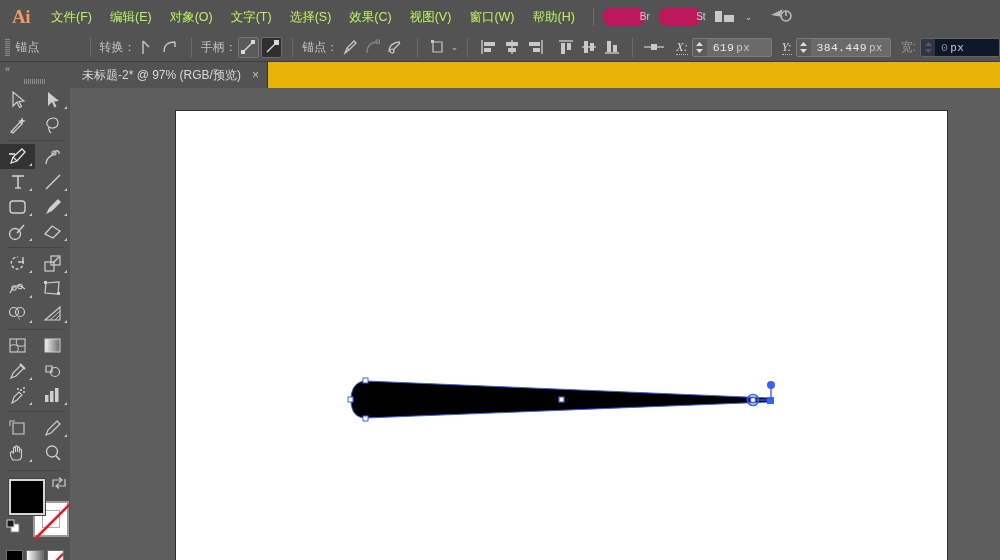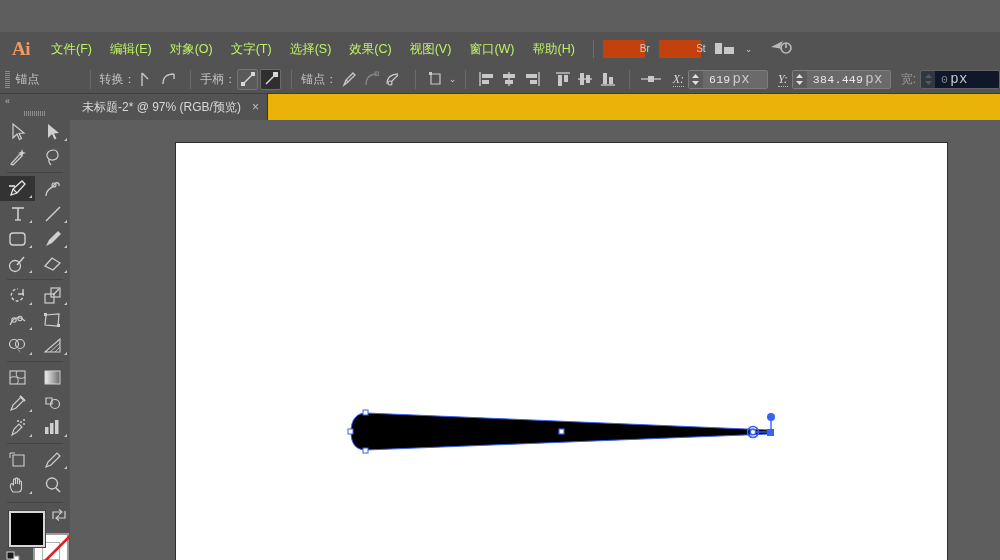--- a/index.html
+++ b/index.html
@@ -3,42 +3,42 @@
 <meta charset="utf-8">
 <style>
   * { box-sizing: border-box; margin: 0; padding: 0; }
   html, body {
     width: 1000px; height: 560px;
     background: #5e5e5e;
     font-family: "Liberation Sans", "DejaVu Sans", sans-serif;
     overflow: hidden;
     -webkit-font-smoothing: antialiased;
   }
-  #app { position: relative; width: 1000px; height: 452px; margin-top: 32px; }
+  #app { position: relative; width: 1000px; height: 452px; }
 
   
   .menubar {
     position: absolute; left: 0; top: 0; width: 1000px; height: 33px;
     background: #535353;
     display: flex; align-items: center;
   }
   .ai-logo {
     width: 42px; height: 33px; display: flex; align-items: center; justify-content: center;
     color: #f09a63; font-size: 19px; font-weight: bold; letter-spacing: -0.5px;
     font-family: "Liberation Serif", "DejaVu Serif", serif;
   }
   .menu-item {
     color: #bef264; font-size: 12.5px; padding: 4px 9px; white-space: nowrap;
     line-height: 16px;
   }
   .menu-sep { width: 1px; height: 18px; background: #6e6e6e; margin: 0 9px; }
   .sq-btn {
-    width: 22px; height: 18px; background: #c2410c; color: #cfcfcf;
+    width: 22px; height: 18px; background: #be185d; color: #cfcfcf;
     font-size: 10px; display: flex; align-items: center; justify-content: center;
-    margin-right: 14px; border-radius: 1px; padding-left: 42px;
+    margin-right: 14px; border-radius: 8px; padding-left: 42px;
   }
   .ws-icon { display: flex; align-items: center; margin-right: 4px; }
   .ws-icon .b1 { width: 7px; height: 11px; background: #c9c9c9; }
   .ws-icon .b2 { width: 10px; height: 11px; background: #c9c9c9; margin-left: 2px;
                  border-top: 4px solid #535353; }
   .chev { color: #c9c9c9; font-size: 9px; margin-left: 7px; }
   .power-ico { margin-left: 18px; }
 
   
   .controlbar {
@@ -74,21 +74,21 @@
     color: #e8e8e8; font-size: 11.5px; padding: 0 7px 0 6px; min-width: 64px;
     font-family: "Liberation Mono", "DejaVu Sans Mono", monospace;
     letter-spacing: 0.3px;
   }
   .numfield.disabled { background: #0f172a; border-color: #636363; }
   .numfield.disabled .val { color: #878787; }
   .numfield.disabled .stepper { background: #565656; opacity: 0.5; }
   .fld-label { color: #d8d8d8; font-size: 12px; margin-left: 10px;
     font-family: "Liberation Serif", serif; font-style: italic;
     border-bottom: 1px dotted #b5b5b5; line-height: 14px; }
-  .unit { color: #c9c9c9; font-size: 14px; margin-left: 2px;
+  .unit { color: #c9c9c9; font-size: 11px; margin-left: 2px;
     font-family: "Liberation Mono", monospace; }
 
   
   .tabbar {
     position: absolute; left: 58px; top: 62px; width: 942px; height: 26px;
     background: #eab308;
   }
   .doctab {
     position: absolute; left: 12px; top: 0; height: 26px;
     background: #535353; display: flex; align-items: center;

